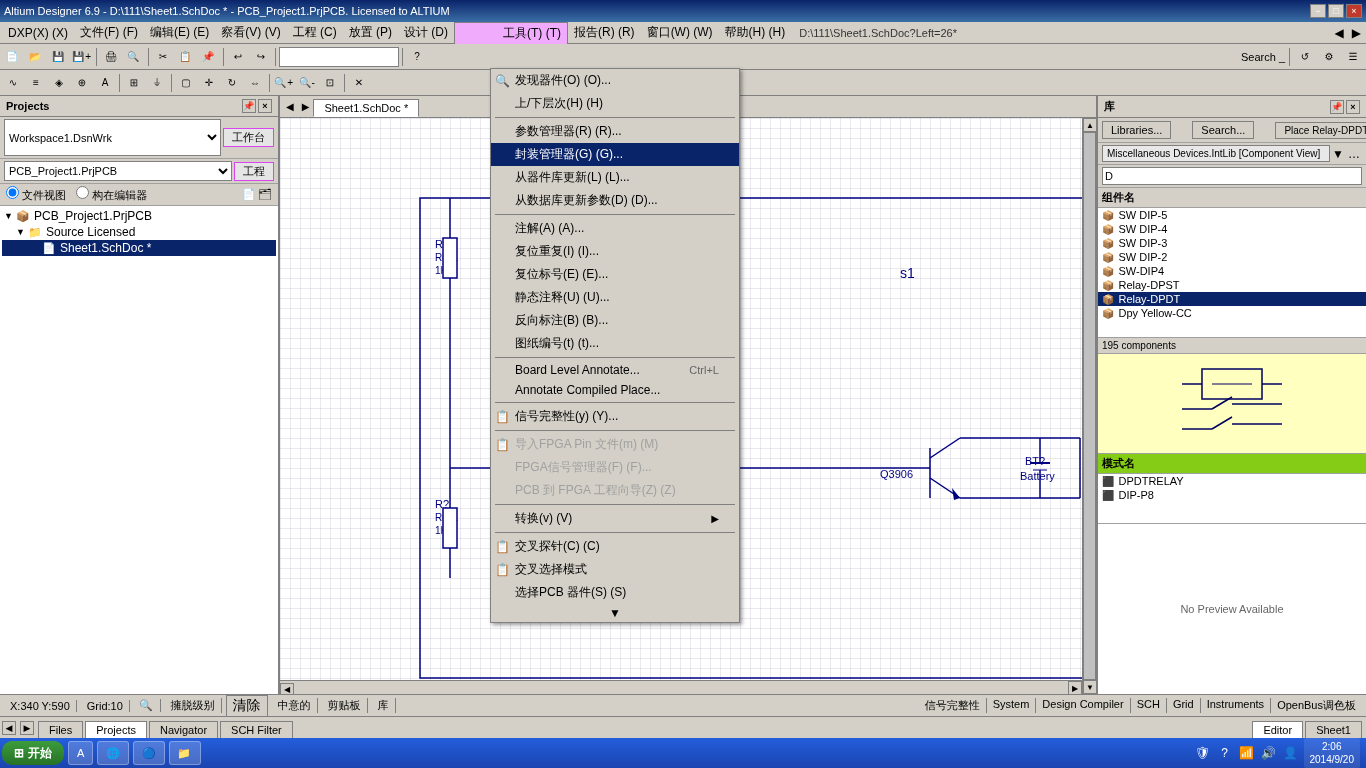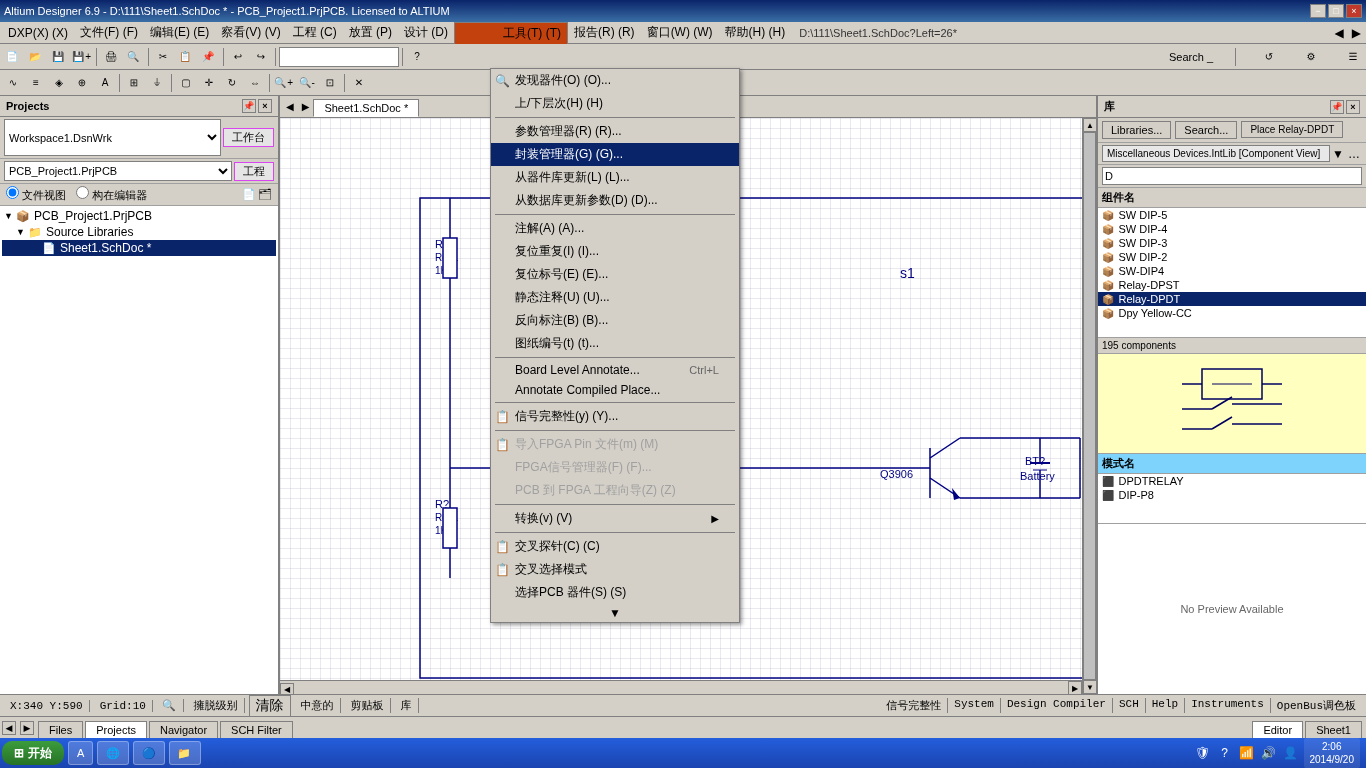--- a/index.html
+++ b/index.html
@@ -34,21 +34,21 @@
       align-items: center;
       border-bottom: 1px solid #808080;
       padding: 0 2px;
       font-size: 12px;
     }
     .menu-item {
       padding: 2px 6px;
       cursor: pointer;
       white-space: nowrap;
     }
-    .menu-item.active { background: #c2410c; border: 1px solid #808080; border-bottom: none; padding-left: 48px; }
+    .menu-item.active { background: #f0abfc; border: 1px solid #808080; border-bottom: none; padding-left: 48px; }
 
     
     .toolbar-row {
       height: 26px;
       background: #d4d0c8;
       border-bottom: 1px solid #808080;
       display: flex;
       align-items: center;
       padding: 0 2px;
       gap: 1px;
@@ -223,23 +223,23 @@
       font-size: 11px;
       font-weight: bold;
       border-bottom: 1px solid #808080;
       display: flex;
       align-items: center;
       justify-content: space-between;
     }
 
     #lib-buttons {
       display: flex;
-      align-items: flex-start;
+      align-items: center;
       padding: 3px 4px;
-      gap: 4px;
+      gap: 21px;
       background: #d4d0c8;
       border-bottom: 1px solid #a0a0a0;
     }
     .lib-btn {
       padding: 2px 8px;
       font-size: 11px;
       background: #d4d0c8;
       border: 1px solid #808080;
       cursor: pointer;
     }
@@ -315,21 +315,21 @@
       display: flex;
       align-items: center;
       justify-content: center;
       position: relative;
     }
 
     #model-label {
       padding: 2px 4px;
       font-size: 11px;
       font-weight: bold;
-      background: #7dd3fc;
+      background: #84cc16;
       border-bottom: 1px solid #a0a0a0;
     }
     #model-list {
       height: 50px;
       background: white;
       overflow-y: auto;
       border-bottom: 1px solid #a0a0a0;
     }
     .model-item {
       display: flex;
@@ -408,21 +408,20 @@
       display: flex;
       align-items: center;
       font-size: 11px;
       padding: 0 4px;
       gap: 4px;
     }
     .status-seg {
       padding: 0 6px;
       border-right: 1px solid #808080;
       white-space: nowrap;
-      font-family: Liberation Mono, monospace;
     }
     .status-seg:last-child { border-right: none; }
 
     
     #bottom-tabs {
       height: 22px;
       background: #d4d0c8;
       border-top: 1px solid #808080;
       display: flex;
       align-items: flex-end;
@@ -554,21 +553,21 @@
   <div class="tb-btn">✂</div>
   <div class="tb-btn">📋</div>
   <div class="tb-btn">📌</div>
   <div class="tb-sep"></div>
   <div class="tb-btn">↩</div>
   <div class="tb-btn">↪</div>
   <div class="tb-sep"></div>
   <div style="width:120px;height:20px;background:white;border:1px solid #808080;font-size:10px;display:flex;align-items:center;padding:0 2px;"></div>
   <div class="tb-sep"></div>
   <div class="tb-btn">?</div>
-  <div style="margin-left:auto;display:flex;align-items:center;gap:20px;">
+  <div style="margin-left:auto;display:flex;align-items:center;gap:2px;">
     <span style="font-size:11px;">Search _</span>
     <div class="tb-sep"></div>
     <div class="tb-btn">↺</div>
     <div class="tb-btn">⚙</div>
     <div class="tb-btn">☰</div>
   </div>
 </div>
 
 <div class="toolbar-row">
   <div class="tb-btn">∿</div>
@@ -630,21 +629,21 @@
     </div>
     <div id="project-tree">
       <div class="tree-item">
         <span class="tree-arrow">▼</span>
         <span class="tree-icon">📦</span>
         <span>PCB_Project1.PrjPCB</span>
       </div>
       <div class="tree-item" style="padding-left:14px;">
         <span class="tree-arrow">▼</span>
         <span class="tree-icon">📁</span>
-        <span>Source Libraries</span>
+        <span>Source Licensed</span>
       </div>
       <div class="tree-item selected" style="padding-left:28px;">
         <span class="tree-arrow"> </span>
         <span class="tree-icon">📄</span>
         <span>Sheet1.SchDoc *</span>
       </div>
     </div>
   </div>
 
   <div id="center-area">
@@ -933,21 +932,21 @@
   <span class="status-seg">擁脱级别</span>
   <button style="padding:1px 6px;font-size:14px;background:#d4d0c8;border:1px solid #808080;cursor:pointer;">清除</button>
   <span class="status-seg">中意的</span>
   <span class="status-seg">剪贴板</span>
   <span class="status-seg">库</span>
   <span style="margin-left:auto;display:flex;gap:0;">
     <span class="status-seg">信号完整性</span>
     <span class="status-seg">System</span>
     <span class="status-seg">Design Compiler</span>
     <span class="status-seg">SCH</span>
-    <span class="status-seg">Help</span>
+    <span class="status-seg">Grid</span>
     <span class="status-seg">Instruments</span>
     <span class="status-seg">OpenBus调色板</span>
   </span>
 </div>
 
 <div id="bottom-tabs">
   <div class="bottom-nav-btn">◀</div>
   <div class="bottom-nav-btn">▶</div>
   <div class="bottom-tab">Files</div>
   <div class="bottom-tab active">Projects</div>

